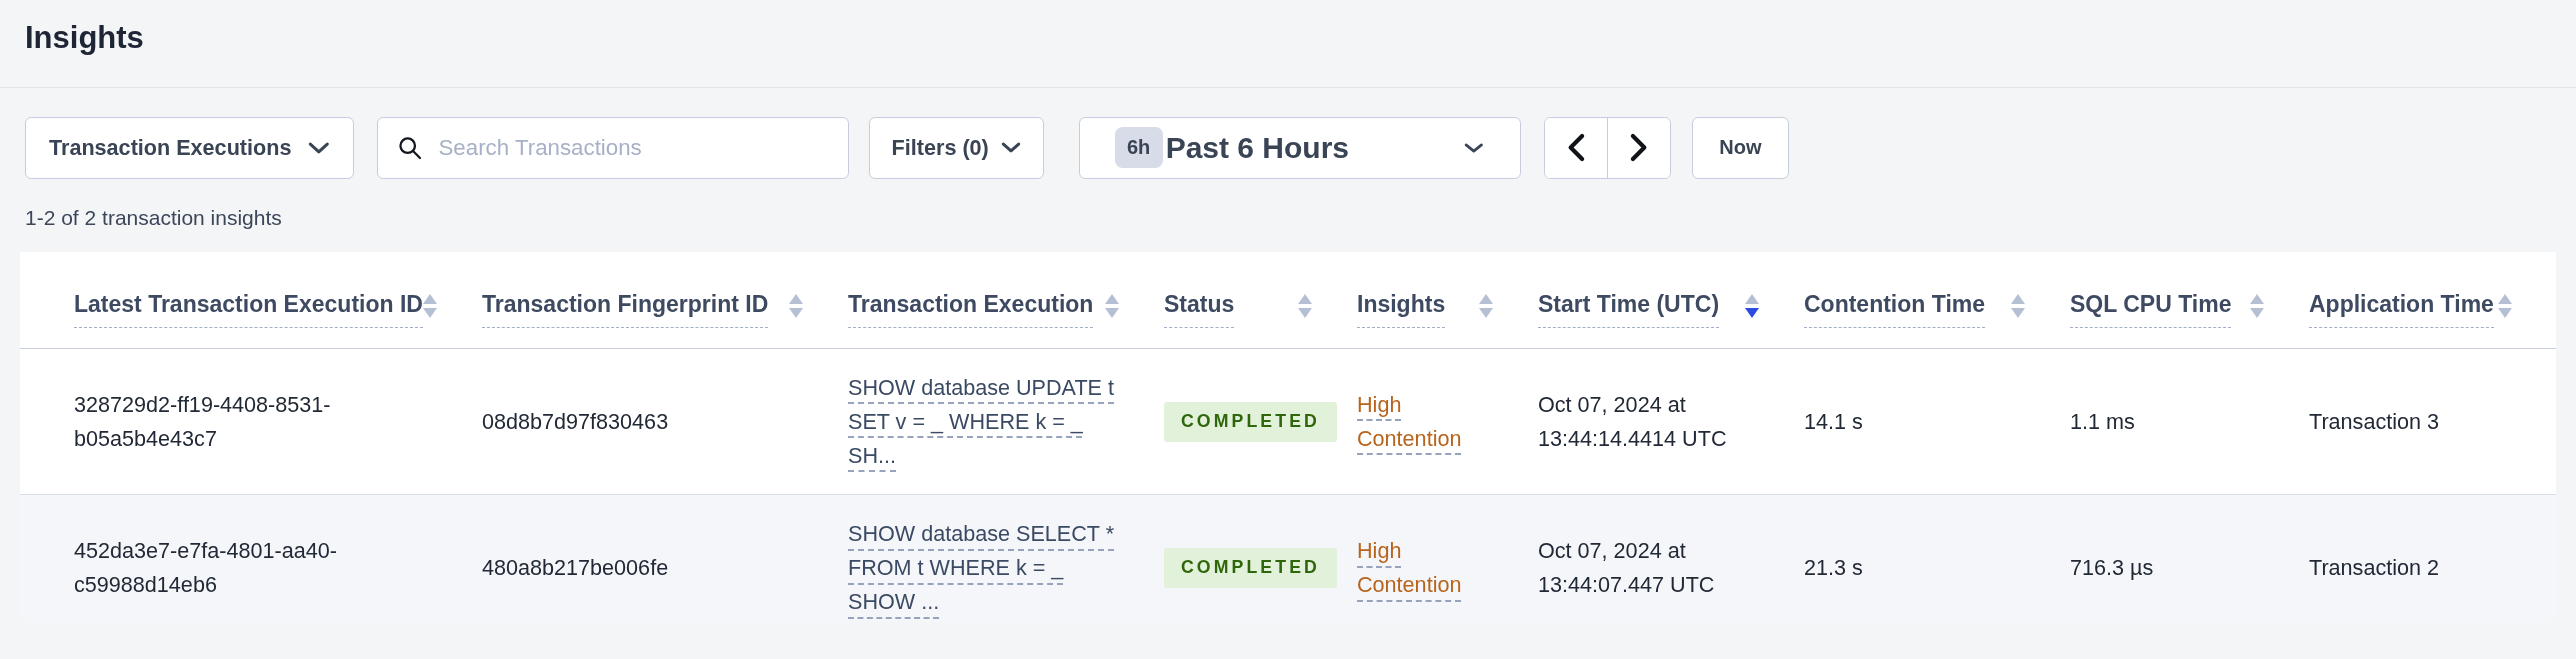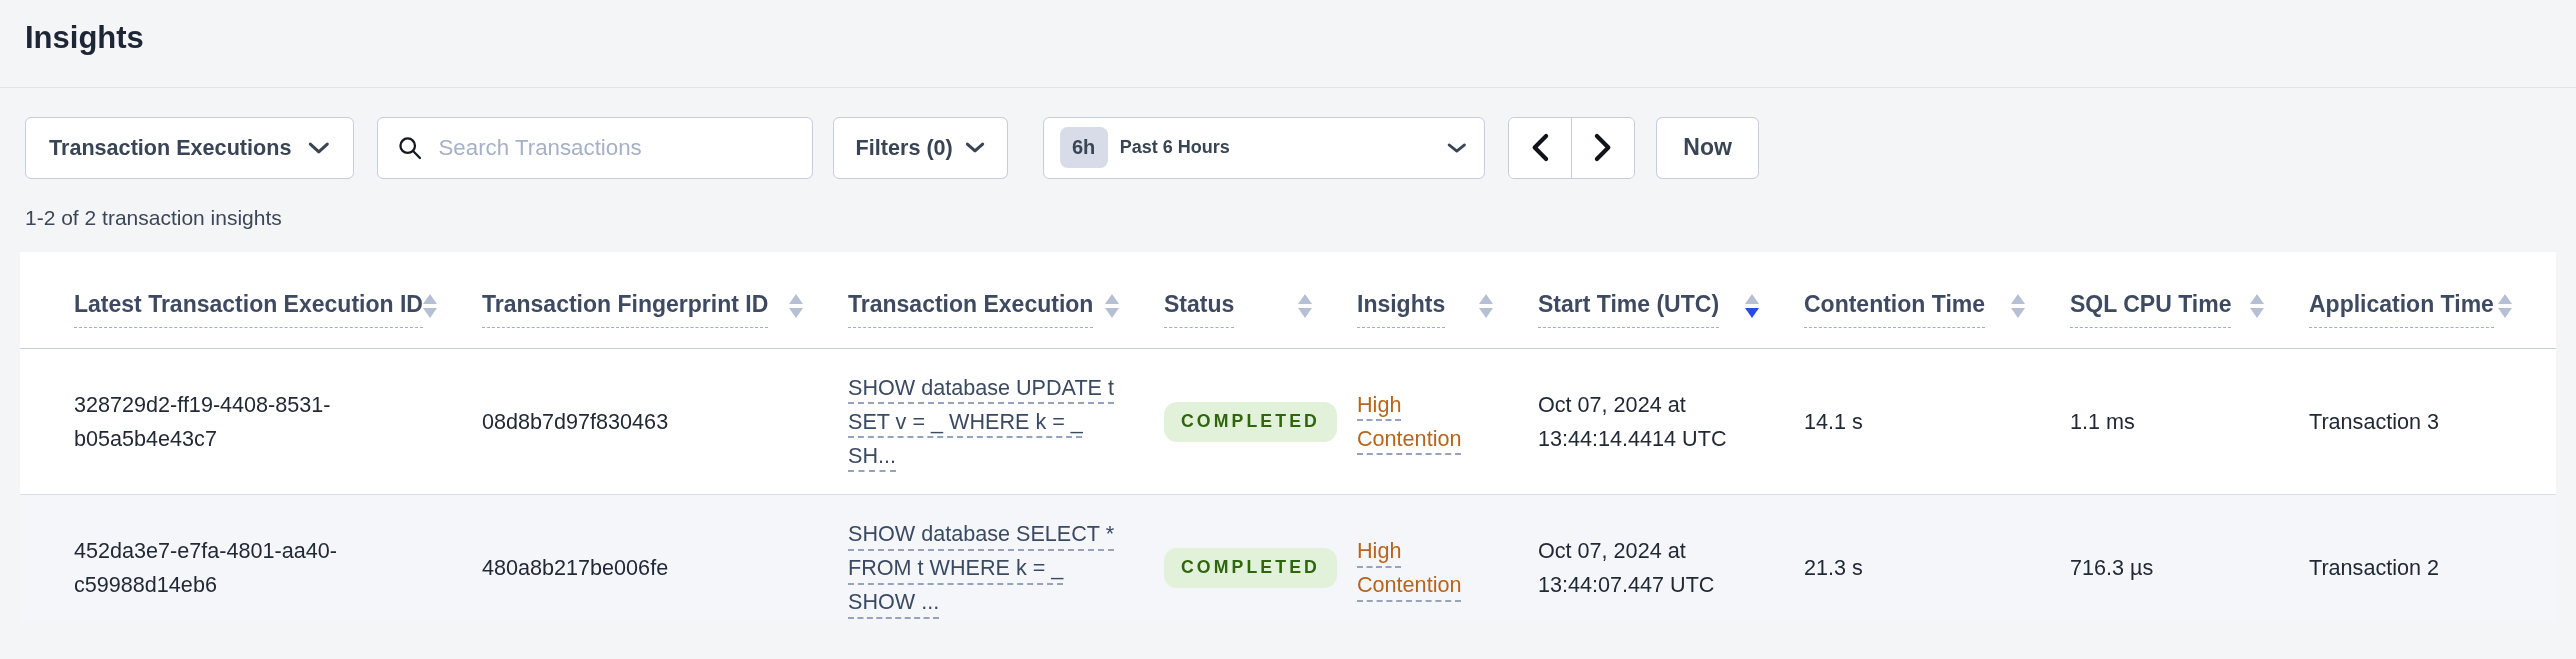--- a/index.html
+++ b/index.html
@@ -65,54 +65,54 @@
     display: flex;
     align-items: center;
     color: #394455;
     font-size: 21.6px;
     font-weight: 700;
     cursor: pointer;
   }
   .ctl-dropdown { padding: 4px 23px; }
   .ctl-dropdown .chev { margin-left: 17px; }
   .ctl-search {
-    width: 436px;
+    width: 472px;
     margin-left: 23px;
     padding: 0 18.5px;
     cursor: text;
   }
   .ctl-search input {
     border: none;
     outline: none;
     flex: 1;
     font-family: "Liberation Sans", sans-serif;
     font-size: 22.3px;
     color: #222936;
     margin-left: 14px;
     background: transparent;
   }
   .ctl-search input::placeholder { color: #a6b0c6; font-weight: 400; }
   .ctl-filters { margin-left: 20px; padding: 0 21.6px; }
   .ctl-filters .chev { margin-left: 12.3px; }
   .ctl-time {
     width: 442px;
     margin-left: 35px;
-    padding: 0 16px;
+    padding: 0 35px;
     font-weight: 600;
   }
   .time-badge {
     background: #d8dce8;
     border-radius: 7.7px;
     font-size: 20px;
     font-weight: 700;
     color: #394455;
     padding: 9.2px 12.3px;
     line-height: 23px;
   }
-  .time-label { margin-left: 12px; font-size: 18px; }
+  .time-label { margin-left: 3px; font-size: 30px; }
   .ctl-time .chev { margin-left: auto; }
   .nav-group {
     margin-left: 23px;
     display: flex;
     background: #ffffff;
     border: 1.5px solid #c6ccdd;
     border-radius: 6.2px;
     overflow: hidden;
     height: 62px;
     box-sizing: border-box;
@@ -120,21 +120,21 @@
   .nav-btn {
     width: 62px;
     height: 100%;
     display: flex;
     align-items: center;
     justify-content: center;
     cursor: pointer;
     background: #ffffff;
   }
   .nav-btn + .nav-btn { border-left: 1.5px solid #c6ccdd; }
-  .ctl-now { margin-left: 21.6px; padding: 0 26px; font-weight: 600; font-size: 23px; }
+  .ctl-now { margin-left: 21.6px; padding: 0 26px; font-weight: 600; font-size: 20px; }
 
   
   .summary {
     margin: 26px 0 0 25px;
     font-size: 21px;
     font-weight: 500;
     color: #3c4659;
     line-height: 26px;
   }
 
@@ -219,21 +219,21 @@
   }
   .status-badge {
     display: inline-block;
     background: #e2f1d9;
     color: #2f660b;
     font-size: 17.7px;
     font-weight: 700;
     letter-spacing: 3.1px;
     text-transform: uppercase;
     padding: 9.2px 17px;
-    border-radius: 13px;
+    border-radius: 3px;
     line-height: 21.6px;
   }
 
   .chev svg, .nav-btn svg, .search-glyph svg { display: block; }
 </style>
 </head>
 <body>
 
 <div class="page">
 

